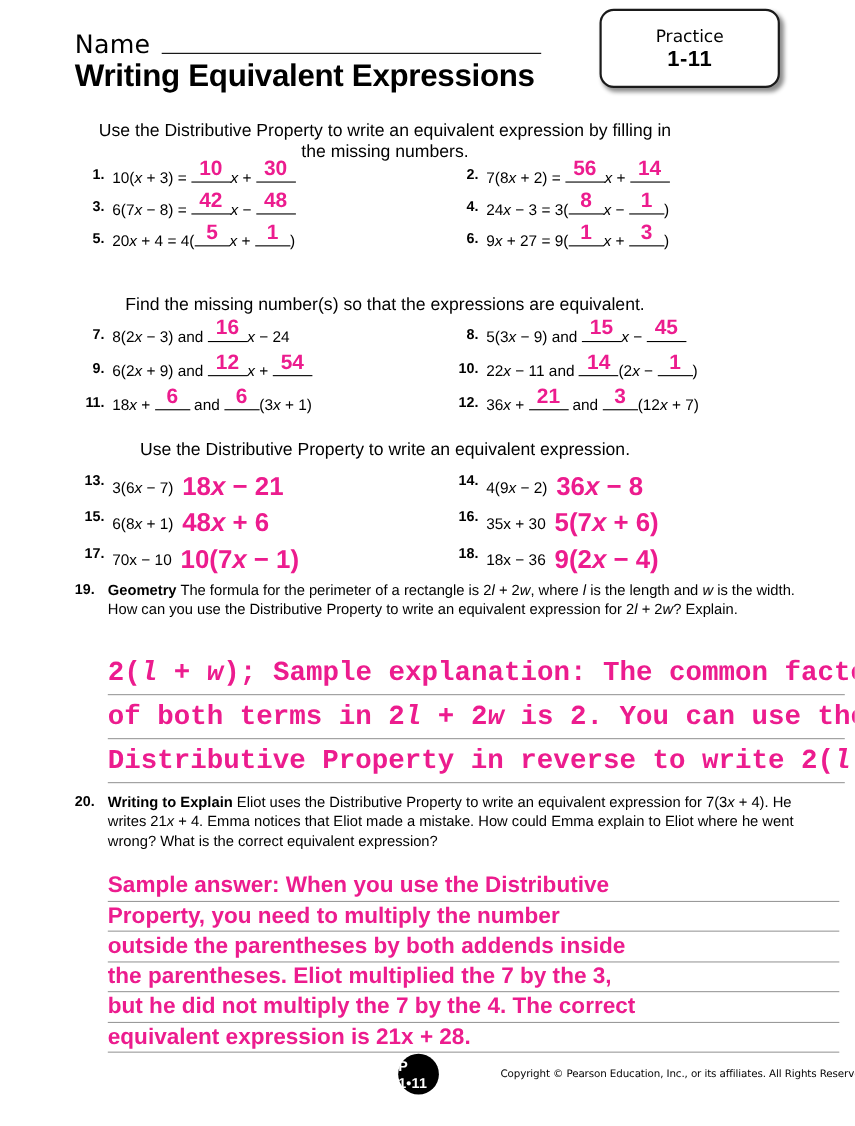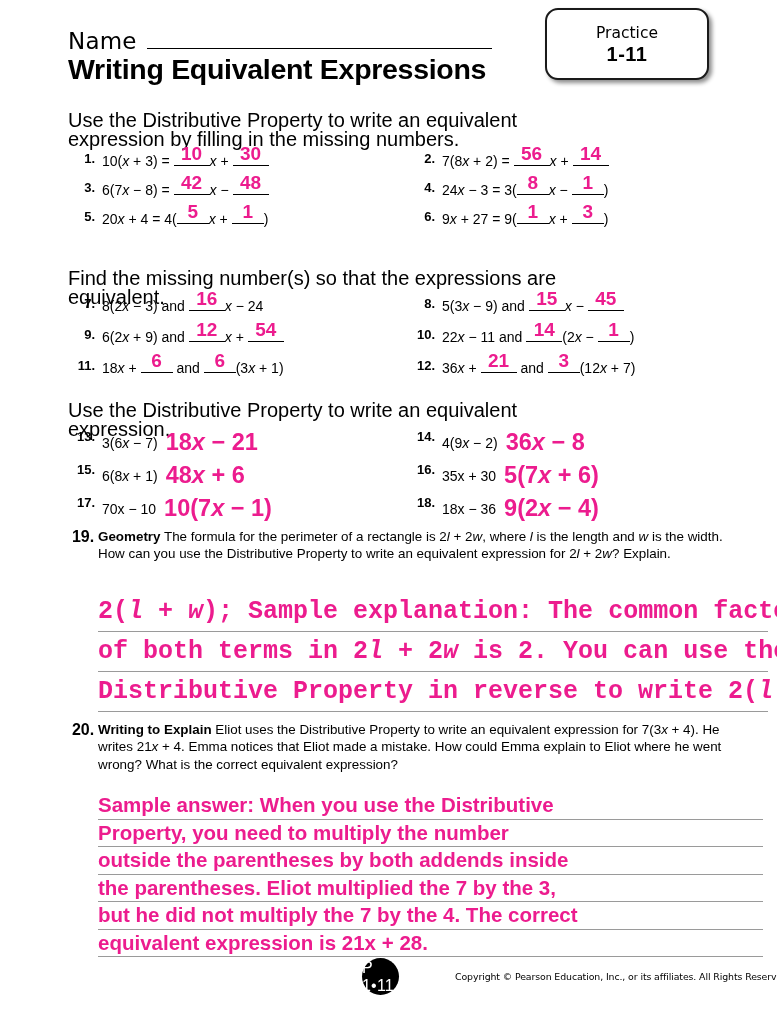--- a/index.html
+++ b/index.html
@@ -83,24 +83,25 @@
   .practice-num {
     font-size: 20px;
     font-weight: 700;
     letter-spacing: 0.5px;
     line-height: 22px;
   }
 
   
   .directions {
     position: absolute;
-    left: 68px;
-    font-size: 20px;
+    left: 80px;
+    font-size: 16px;
     line-height: 18.5px;
     width: 540px;
+    text-align: center;
   }
   .dir1 { top: 111px; }
   .dir2 { top: 269px; }
   .dir3 { top: 401px; }
 
   
   .prob-grid {
     position: absolute;
     left: 68px;
     width: 700px;
@@ -187,25 +188,24 @@
   .wordprob {
     position: absolute;
     left: 68px;
     width: 700px;
   }
   .wp-head {
     display: flex;
     align-items: flex-start;
   }
   .wp-num {
-    font-size: 16px;
+    font-size: 13px;
     font-weight: 700;
     width: 30px;
     flex: 0 0 auto;
-    text-align: center;
   }
   .wp-text {
     font-size: 13.4px;
     line-height: 17.4px;
     width: 630px;
   }
   .wp-text b { font-weight: 700; }
   .wp-text i { font-style: italic; }
 
   .answer-block {
@@ -248,22 +248,22 @@
   }
   .page-badge {
     position: absolute;
     left: 362px;
     top: 0px;
     width: 37px;
     height: 37px;
     border-radius: 50%;
     background: #000;
     color: #fff;
-    font-size: 16px;
-    font-weight: 400;
+    font-size: 13px;
+    font-weight: 700;
     display: flex;
     align-items: center;
     justify-content: center;
     letter-spacing: 0.2px;
   }
   .copyright {
     position: absolute;
     left: 455px;
     top: 13px;
     font-size: 9.4px;

